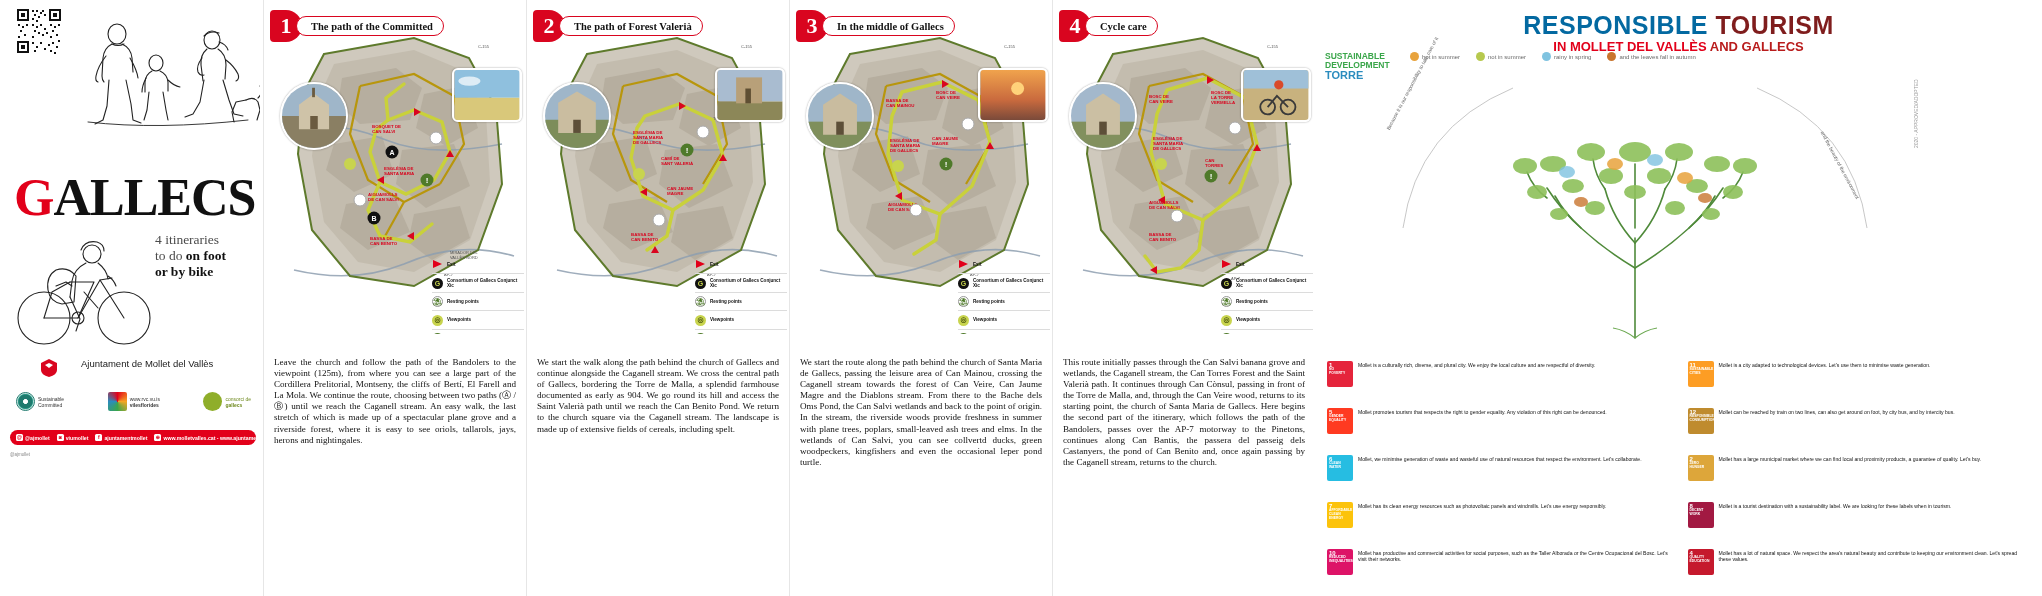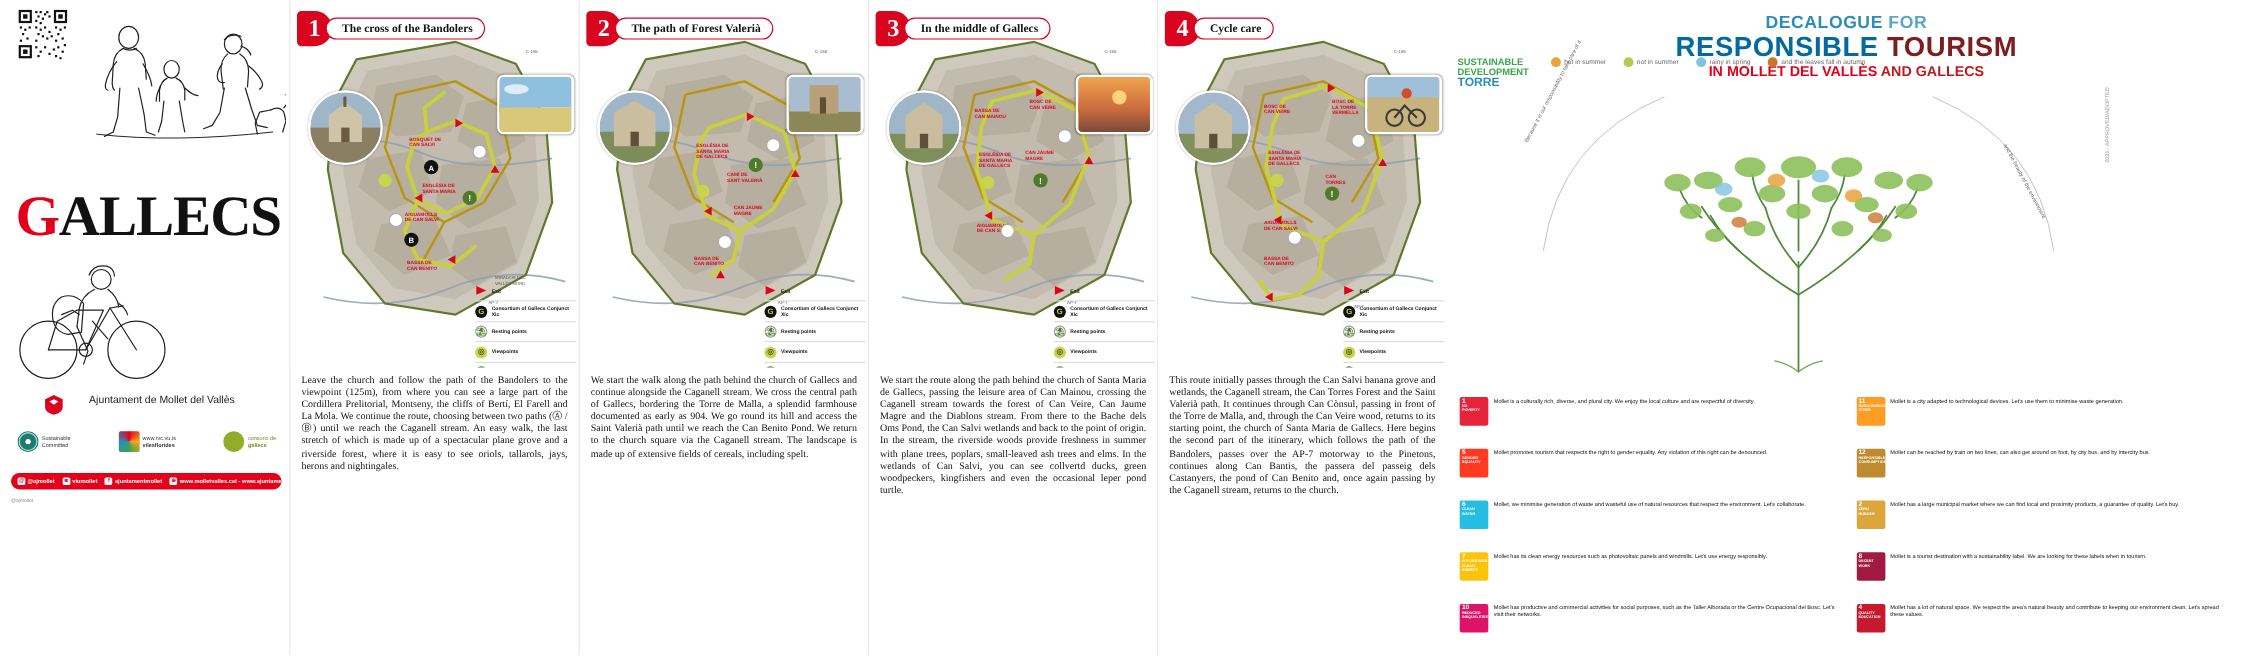--- a/index.html
+++ b/index.html
@@ -66,21 +66,21 @@
 
   .legend { position:absolute; left:168px; top:232px; width:92px; }
   .lrow { display:flex; align-items:center; gap:4px; padding:3.2px 0;
     border-bottom:1px solid #dcdcdc; }
   .lrow:last-child { border-bottom:none; }
   .lico { width:11px; height:11px; flex:0 0 11px; display:flex; align-items:center;
     justify-content:center; font-size:7px; }
   .ltxt { font-size:4.6px; line-height:5.6px; color:#111; font-weight:bold; }
   .circ { border-radius:50%; color:#fff; font-weight:bold; }
 
-  .body { position:absolute; left:10px; top:340px; width:242px;
+  .body { position:absolute; left:10px; top:357px; width:242px;
     font-family:"Liberation Serif", serif; font-size:9.1px; line-height:11.1px;
     color:#111; text-align:justify; }
 
   
   .deca { position:absolute; left:1315px; top:0; width:727px; height:596px; background:#fff; }
   .deca-title { position:absolute; left:0; top:12px; width:727px; text-align:center; }
   .dt1 { font-size:16px; font-weight:bold; letter-spacing:.5px; }
   .dt1 .c1 { color:#2b8cbe; } .dt1 .c2 { color:#5aa5cf; }
   .dt2 { font-size:25px; font-weight:bold; letter-spacing:.5px; margin-top:-1px; }
   .dt2 .r { color:#0369a1; } .dt2 .g { color:#7f1d1d; }
@@ -215,20 +215,25 @@
           <path d="M186 82 l-10 2 l-4 10 l2 10"></path>
           <path d="M198 80 q6 -6 2 -12"></path>
 
           <path d="M28 104 q70 8 160 -2" stroke-width="0.9"></path>
         </g>
       </svg>
     </div>
 
     <div class="gallecs"><span class="g">G</span><span>ALLECS</span></div>
 
+    <div class="subt">
+      <div>4 itineraries</div>
+      <div><span>to do </span><b>on foot</b></div>
+      <div><b>or by bike</b></div>
+    </div>
 
     <div class="bike">
       <svg width="150" height="120" viewBox="0 0 150 120">
         <g fill="none" stroke="#222" stroke-width="1.1" stroke-linecap="round" stroke-linejoin="round">
           <circle cx="36" cy="88" r="26"></circle>
           <circle cx="116" cy="88" r="26"></circle>
           <path d="M36 88 L70 88 L92 50 L116 88"></path>
           <path d="M70 88 L86 52 L62 52"></path>
           <path d="M92 50 L104 48"></path>
           <path d="M36 88 L44 62 L62 52"></path>
@@ -299,21 +304,21 @@
           <span class="ic">⊕</span>
           <span>www.molletvalles.cat - www.ajuntamentmollet.cat</span>
         </span>
     </div>
     <div class="credit">@ajmollet</div>
   </div>
 
   <div class="itin p1">
     <div class="hdr">
       <div class="num">1</div>
-      <div class="hname">The cross of the Bandolers</div>
+      <div class="hname">The path of the Committed</div>
     </div>
     <div class="mapwrap">
       <svg class="mapbg" width="262" height="310" viewBox="0 0 262 310">
         <rect width="262" height="310" fill="#ffffff"></rect>
         <path d="M60 30 L150 14 L205 34 L232 84 L238 160 L214 226 L150 262 L86 252 L48 206 L34 130 L40 68 Z" fill="#cfc9bd"></path>
         <path d="M70 40 L150 26 L198 46 L222 90 L226 158 L206 216 L150 248 L94 238 L60 198 L48 132 L54 76 Z" fill="#c3bcae"></path>
         <g fill="#b6ae9f">
           <path d="M78 54 L132 44 L158 64 L146 96 L96 100 L74 80 Z"></path>
           <path d="M160 70 L200 62 L214 104 L182 122 L152 104 Z"></path>
           <path d="M70 120 L118 112 L130 150 L90 168 L62 146 Z"></path>
@@ -752,21 +757,20 @@
             <span class="lico circ" style="background:#4f7a2a;color:#fff;">!</span>
           </div>
 
       </div>
     </div>
     <div class="body">This route initially passes through the Can Salvi banana grove and wetlands, the Caganell stream, the Can Torres Forest and the Saint Valerià path. It continues through Can Cònsul, passing in front of the Torre de Malla, and, through the Can Veire wood, returns to its starting point, the church of Santa Maria de Gallecs. Here begins the second part of the itinerary, which follows the path of the Bandolers, passes over the AP-7 motorway to the Pinetons, continues along Can Bantis, the passera del passeig dels Castanyers, the pond of Can Benito and, once again passing by the Caganell stream, returns to the church.</div>
   </div>
 
   <div class="deca">
     <div class="deca-title">
-      <div class="dt1"><span class="c1">DECALOGUE</span> <span class="c2">FOR</span></div>
       <div class="dt2"><span class="r">RESPONSIBLE</span> <span class="g">TOURISM</span></div>
       <div class="dt3"><span class="r">IN MOLLET DEL VALLÈS</span> <span class="g">AND GALLECS</span></div>
     </div>
 
     <div class="sdg">
       <div class="l1">SUSTAINABLE</div>
       <div class="l2">DEVELOPMENT</div>
       <div class="l3">TORRE</div>
     </div>
 

